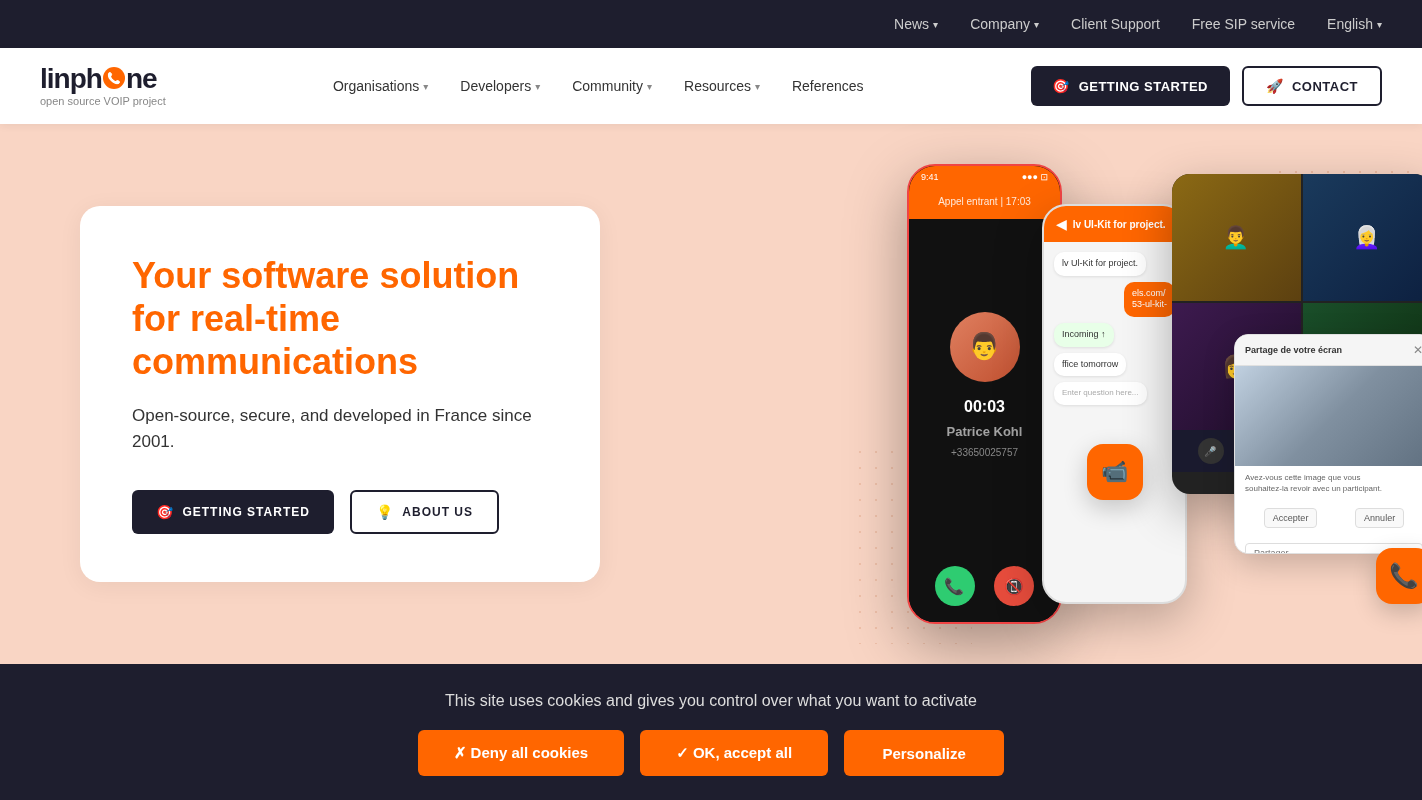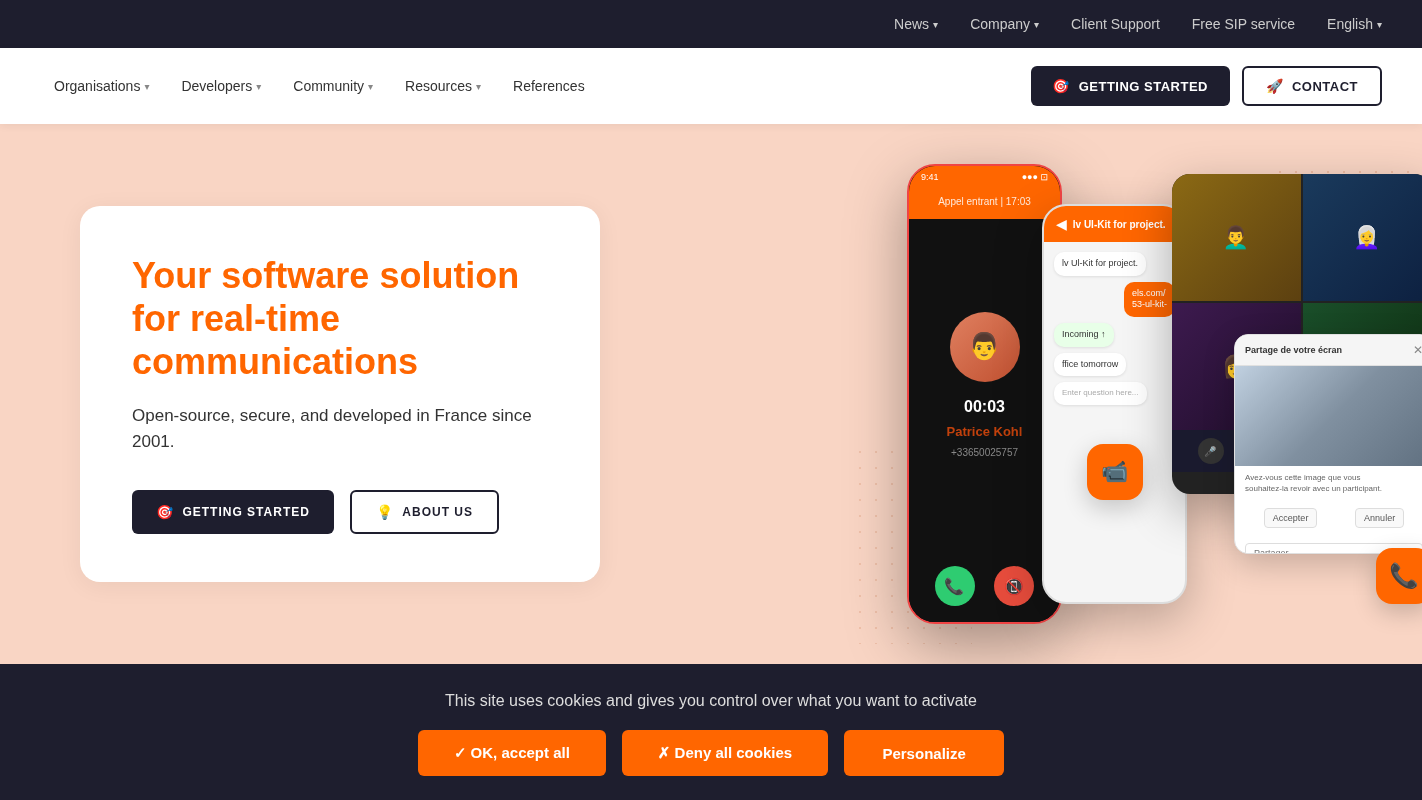--- a/index.html
+++ b/index.html
@@ -229,21 +229,21 @@
       width: 70px;
       height: 70px;
       border-radius: 50%;
       background: linear-gradient(135deg, #e08060, #c05030);
       display: flex;
       align-items: center;
       justify-content: center;
       font-size: 28px;
       overflow: hidden;
     }
-    .caller-name { color: #c2410c; font-size: 13px; font-weight: 600; text-align: center; }
+    .caller-name { color: #a3a3a3; font-size: 13px; font-weight: 600; text-align: center; }
     .caller-num { color: #888; font-size: 10px; }
     .call-buttons {
       display: flex;
       justify-content: space-around;
       padding: 16px;
       background: #111;
     }
     .call-btn {
       width: 40px;
       height: 40px;
@@ -495,20 +495,28 @@
   <a href="#">
     <span>Free SIP service</span>
   </a>
   <a href="#">
     <span>English</span>
     <span class="chevron">▾</span>
   </a>
 </div>
 
 <nav class="nav">
+  <div class="logo-area">
+    <div class="logo-text">
+      <span style="color:#1e1e2e;font-weight:900;">linph</span>
+        <span class="phone-icon"></span>
+        <span style="color:#1e1e2e;font-weight:900;">ne</span>
+    </div>
+    <div class="logo-sub">open source VOIP project</div>
+  </div>
 
   <div class="nav-links">
     <a class="nav-link">
       <span>Organisations</span>
       <span class="chevron">▾</span>
     </a>
     <a class="nav-link">
       <span>Developers</span>
       <span class="chevron">▾</span>
     </a>
@@ -641,22 +649,22 @@
     <div style="position:absolute;left:245px;top:300px;width:56px;height:56px;border-radius:16px;background:#ff6600;display:flex;align-items:center;justify-content:center;font-size:22px;box-shadow:0 8px 24px rgba(0,0,0,0.2);">
       <span>📹</span>
     </div>
   </div>
 </section>
 
 <div class="cookie-banner">
   <p class="cookie-text">This site uses cookies and gives you control over what you want to activate</p>
   <div class="cookie-buttons">
     <button class="cookie-btn">
-      <span>✓ OK, accept all</span>
+      <span>✗ Deny all cookies</span>
     </button>
     <button class="cookie-btn">
-      <span>✗ Deny all cookies</span>
+      <span>✓ OK, accept all</span>
     </button>
     <button class="cookie-btn" style="background:#ff6600;">
       <span>Personalize</span>
     </button>
   </div>
 </div>
 
 </body></html>

